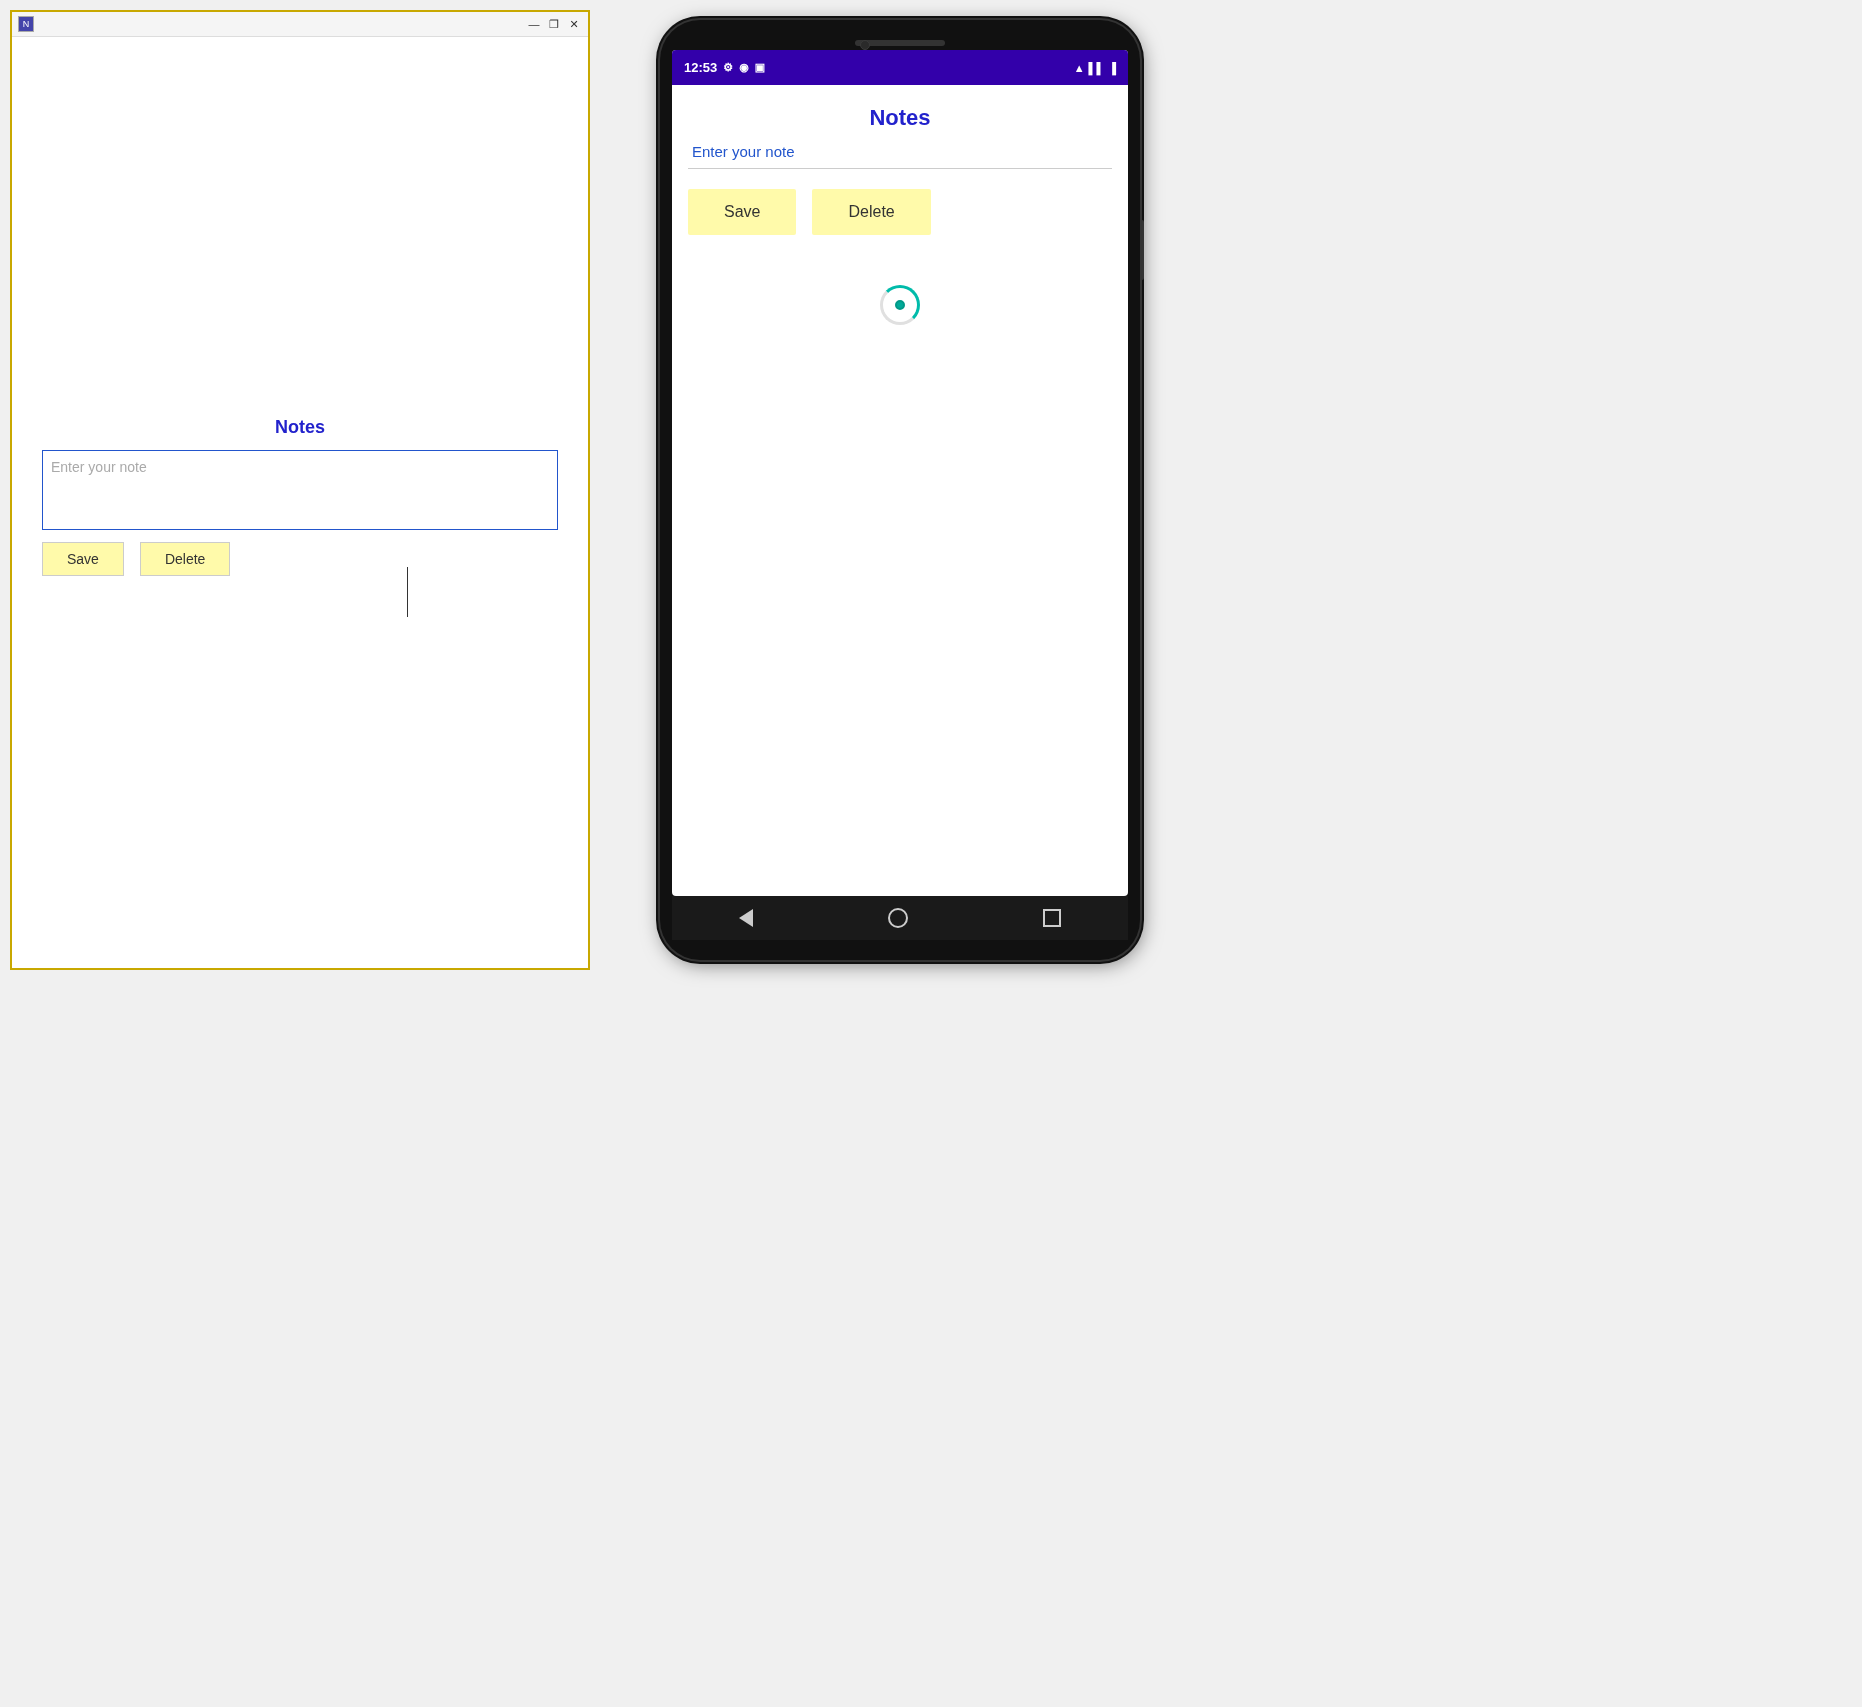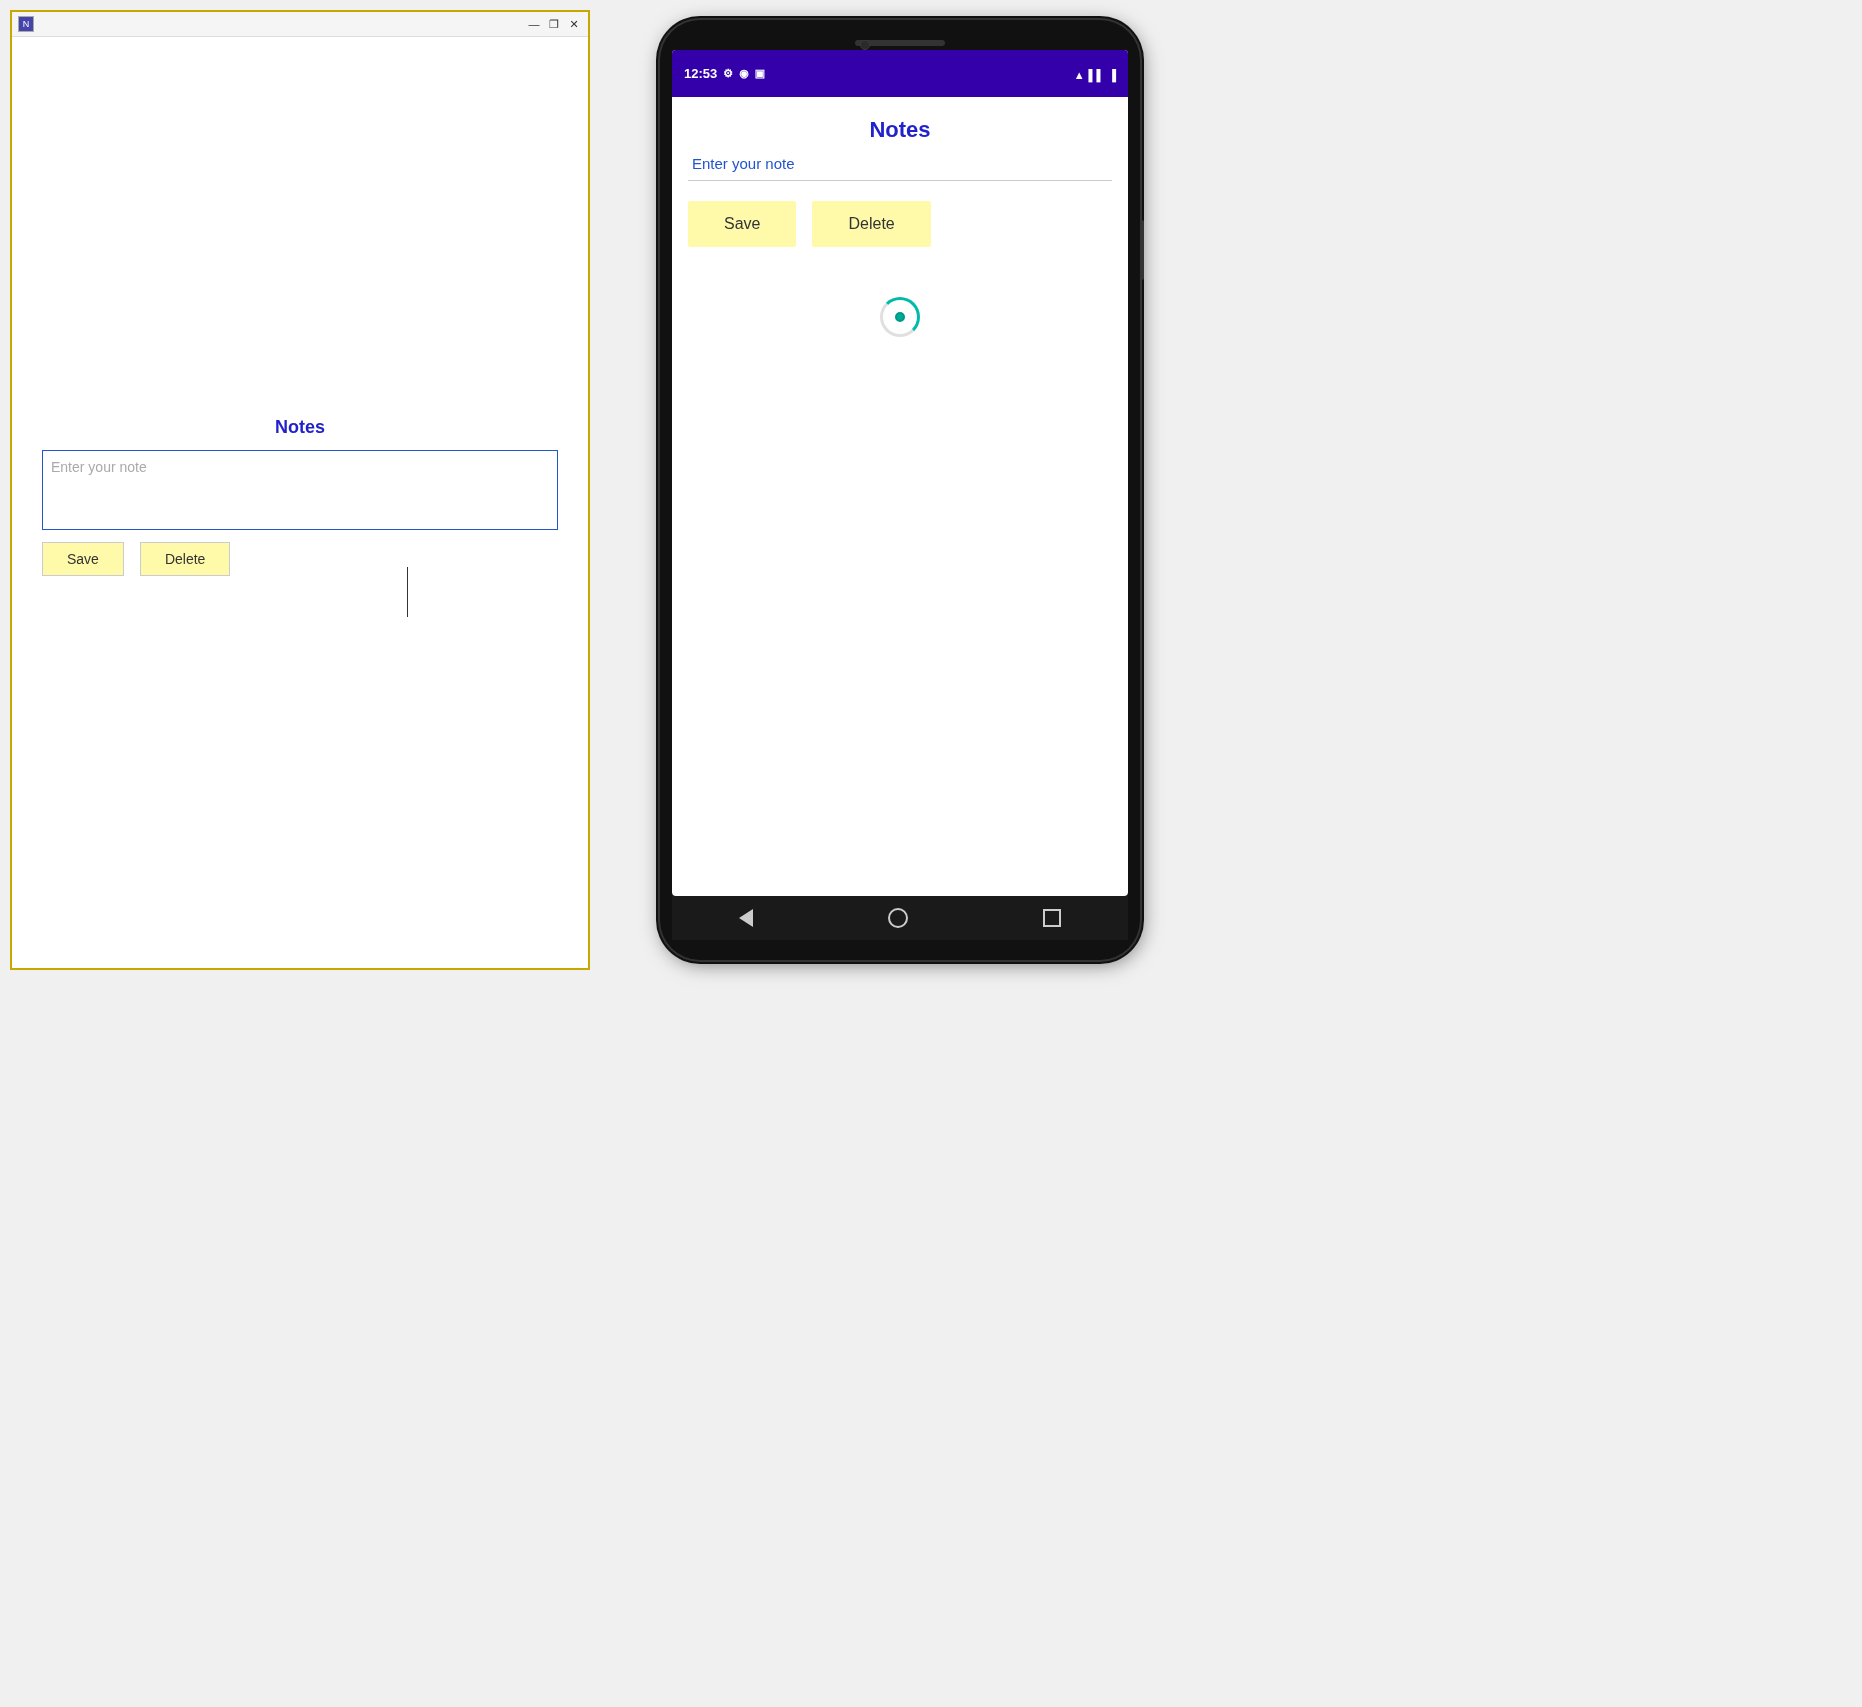--- a/index.html
+++ b/index.html
@@ -180,23 +180,23 @@
       background: #fff;
       border-radius: 4px;
       overflow: hidden;
       display: flex;
       flex-direction: column;
     }
 
     .phone-statusbar {
       background: #3300aa;
       color: white;
-      padding: 16px 12px;
-      display: flex;
-      align-items: flex-end;
+      padding: 10px 12px;
+      display: flex;
+      align-items: center;
       justify-content: space-between;
       font-size: 12px;
       font-weight: bold;
       min-height: 28px;
     }
 
     .statusbar-left {
       display: flex;
       align-items: center;
       gap: 6px;

